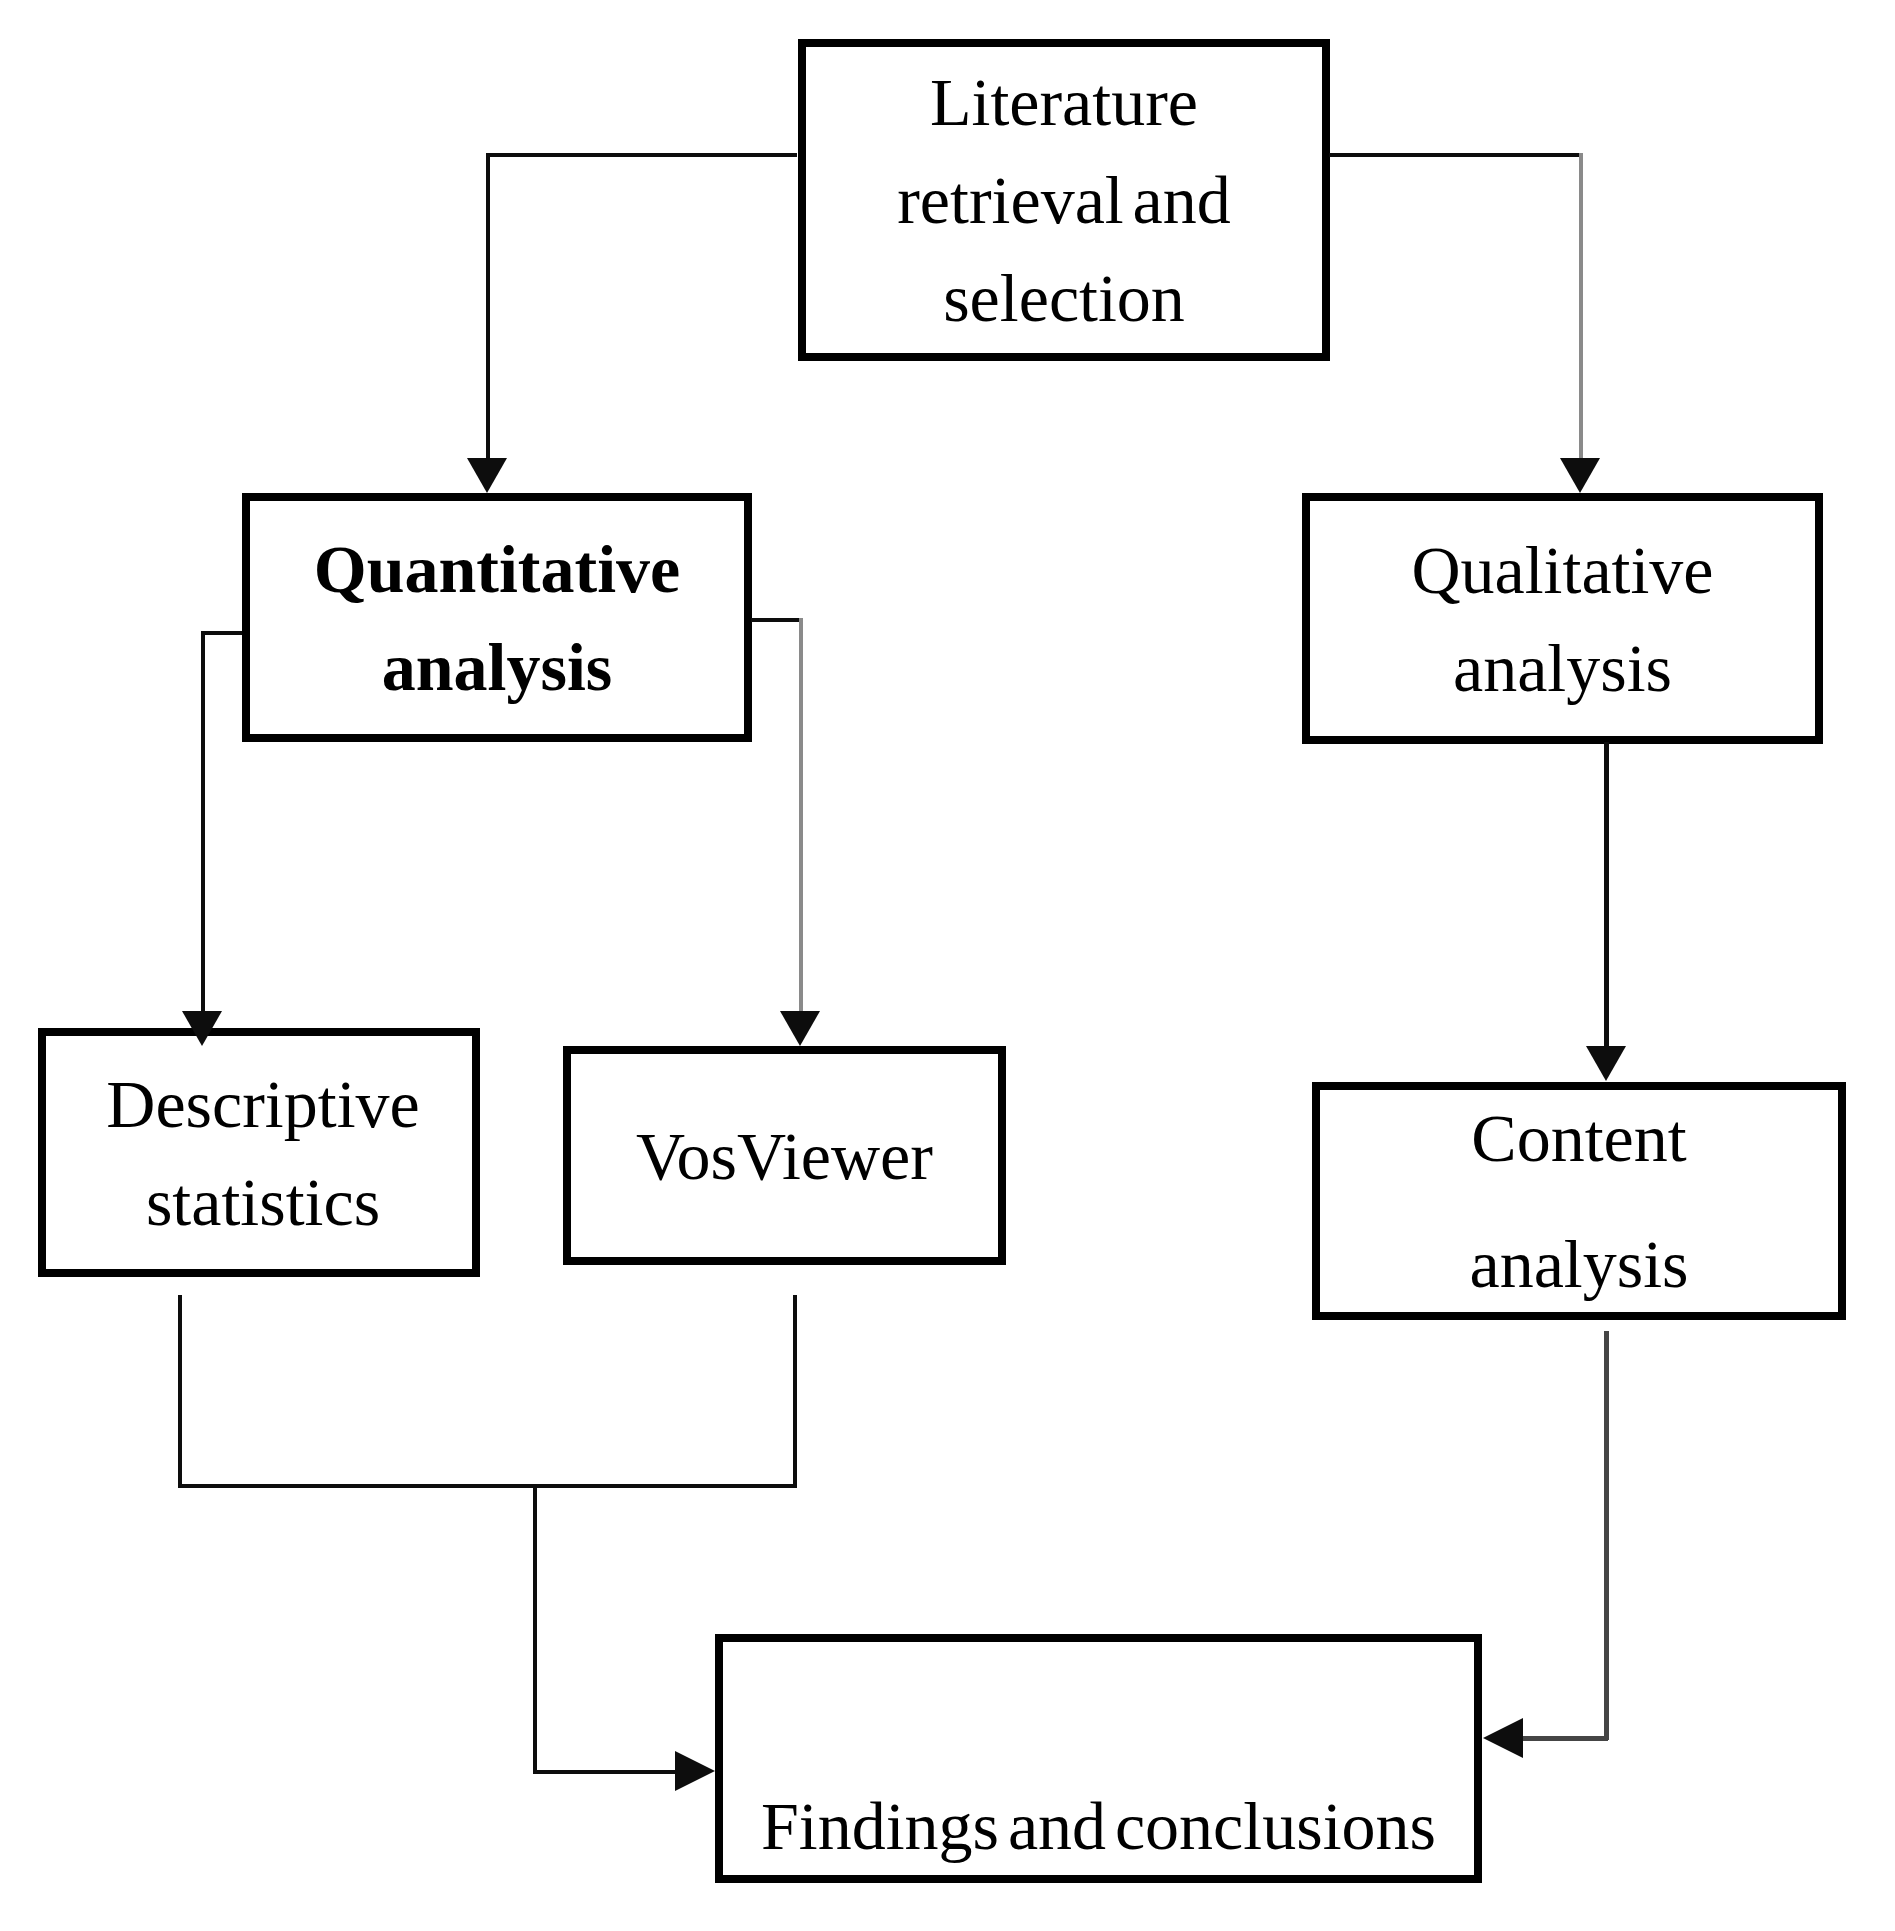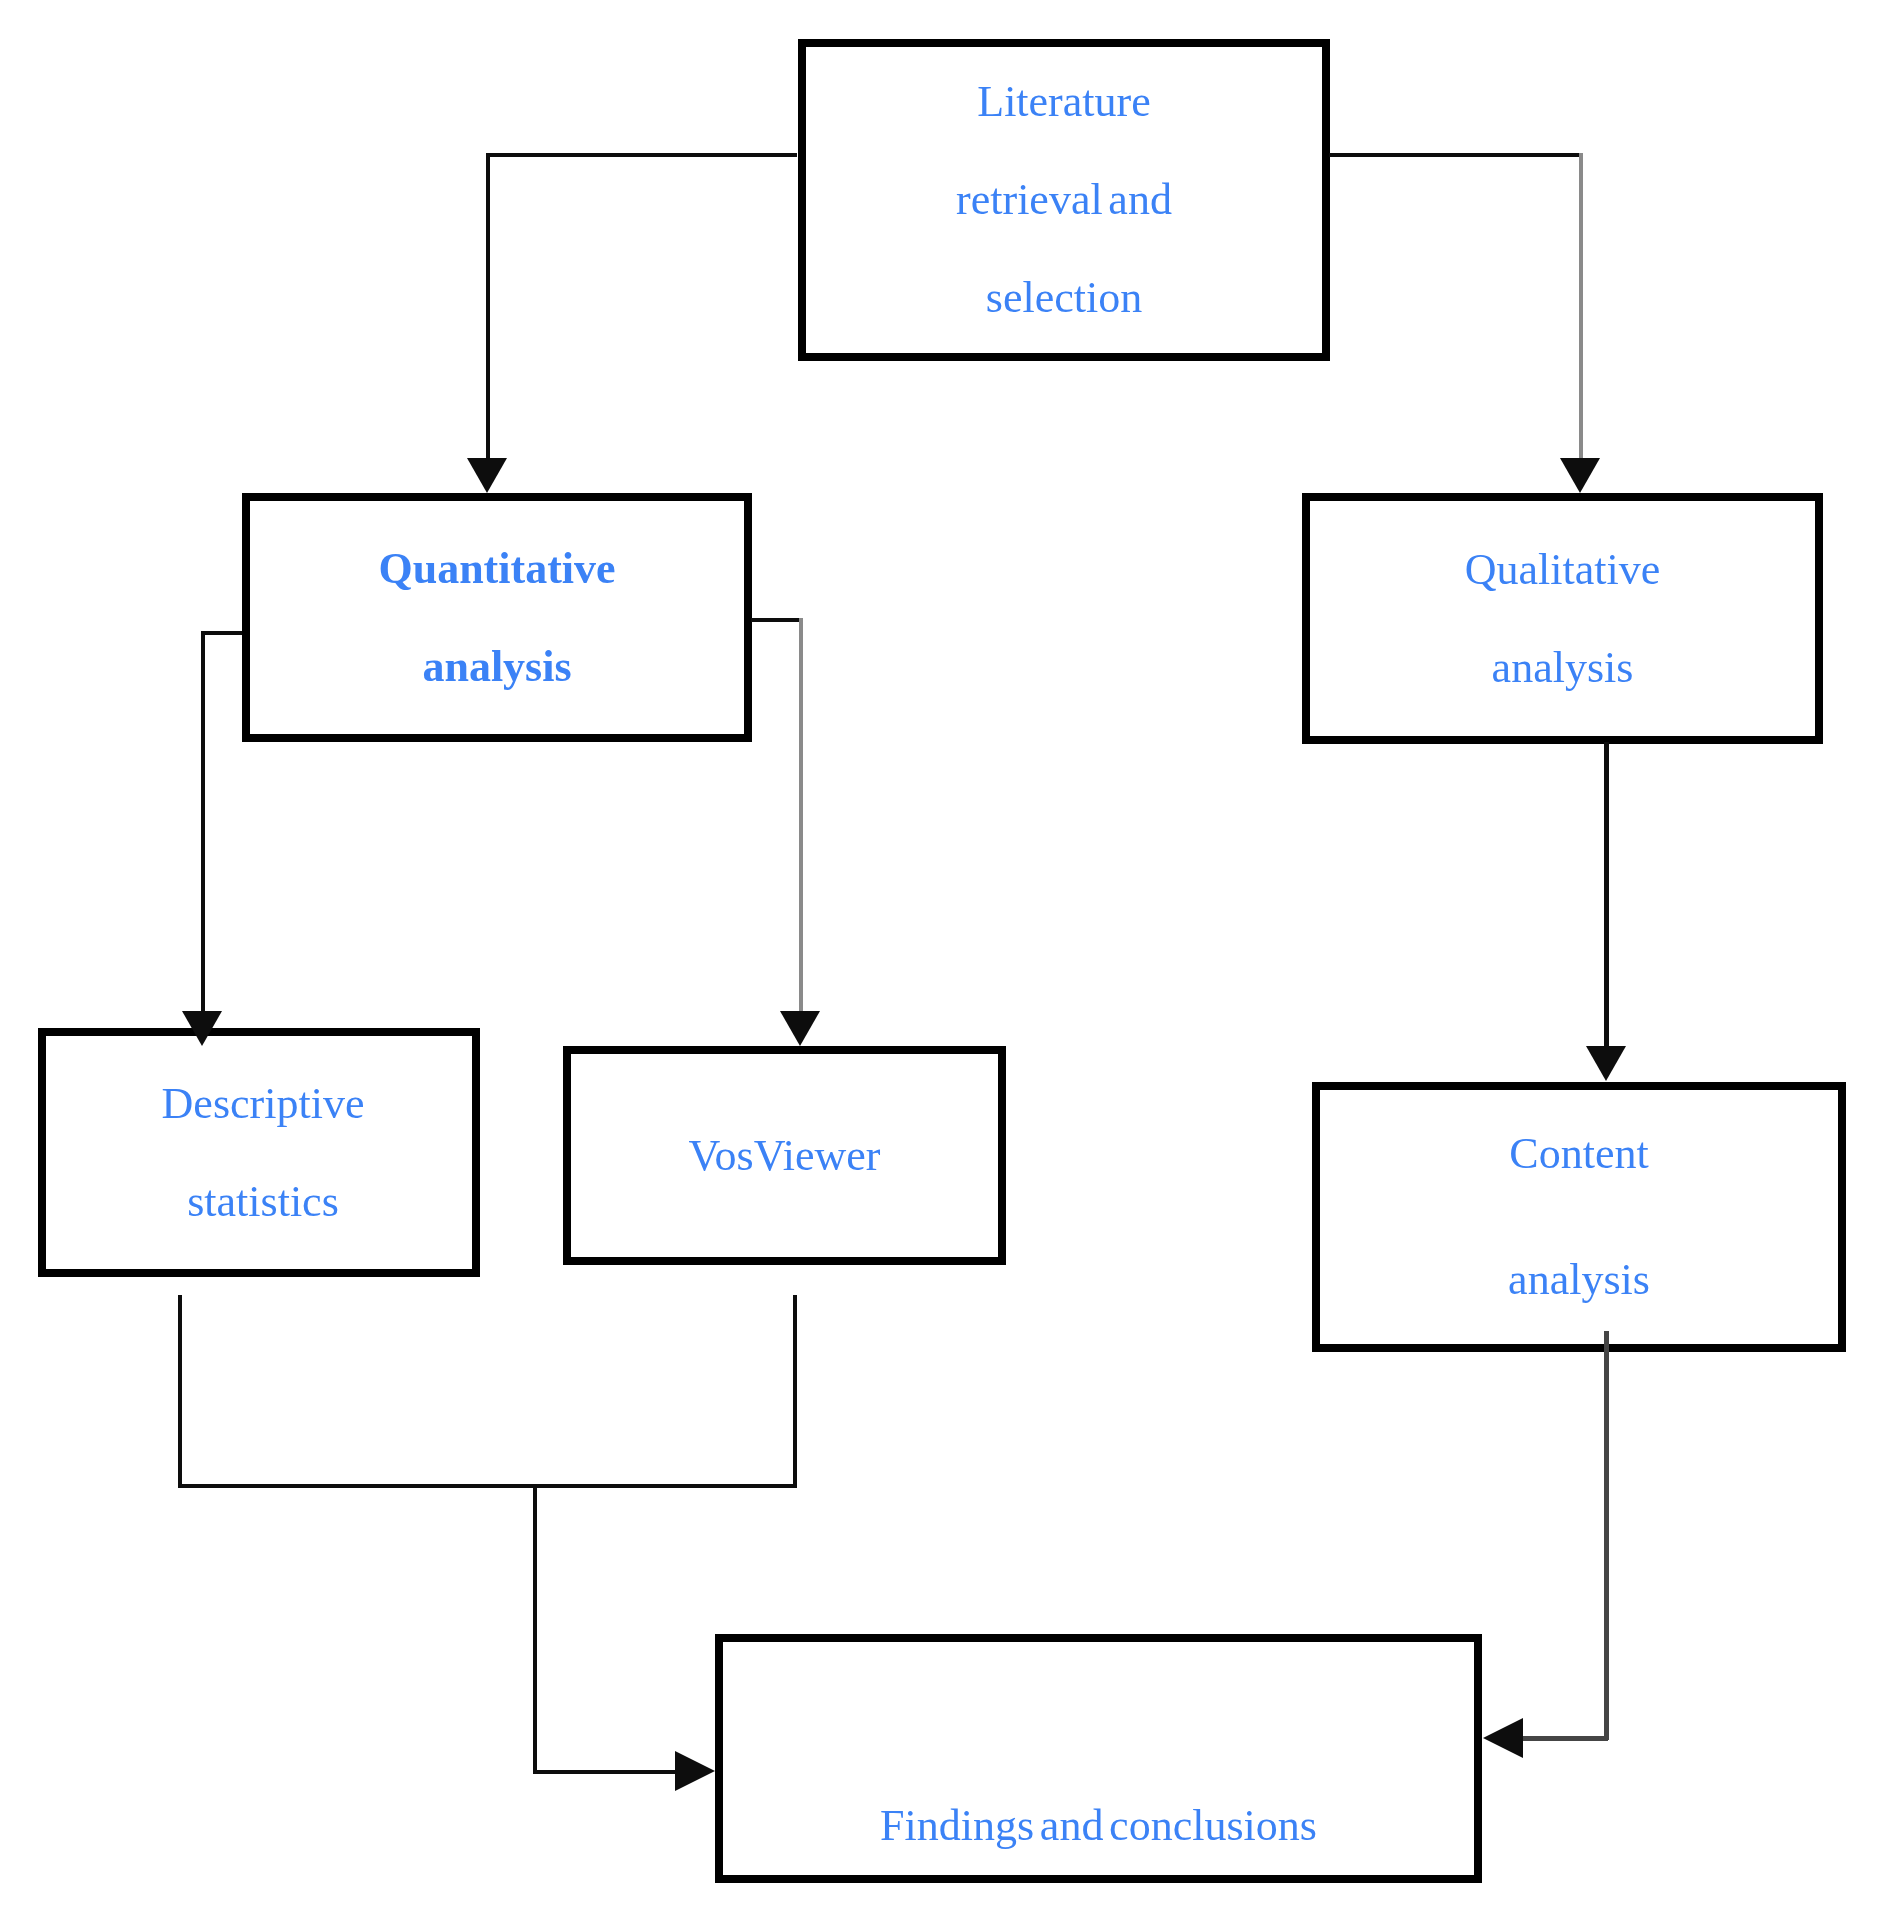--- a/index.html
+++ b/index.html
@@ -17,25 +17,25 @@
     background:#ffffff;
     display:flex;
     flex-direction:column;
     align-items:center;
     justify-content:center;
     text-align:center;
     box-sizing:border-box;
   }
   .line{
     display:block;
-    font-size:44px;
+    font-size:68px;
     line-height:98px;
     white-space:nowrap;
     word-spacing:-0.12em;
-    color:#3b82f6;
+    color:#000000;
   }
   .seg{position:absolute;}
   .seg.black{background:#0d0d0d;}
   .seg.gray{background:#8a8a8a;}
   .seg.dgray{background:#454545;}
   .arrow-down{
     position:absolute;width:0;height:0;
     border-left:20.4px solid transparent;
     border-right:20.4px solid transparent;
     border-top:35px solid #0d0d0d;
@@ -52,21 +52,21 @@
     border-bottom:20.4px solid transparent;
     border-right:40px solid #0d0d0d;
   }
 
   
   #box-literature{left:798px;top:39px;width:532px;height:322px;}
   #box-quantitative{left:242px;top:493px;width:510px;height:249px;font-weight:bold;}
   #box-qualitative{left:1302px;top:493px;width:521px;height:251px;}
   #box-descriptive{left:38px;top:1028px;width:442px;height:249px;padding-left:8px;}
   #box-vosviewer{left:563px;top:1046px;width:443px;height:219px;}
-  #box-content{left:1312px;top:1082px;width:534px;height:270px;gap:28px;}
+  #box-content{left:1312px;top:1082px;width:534px;height:238px;gap:28px;}
   #box-findings{left:715px;top:1634px;width:767px;height:249px;justify-content:flex-end;}
 
   
   
   #e1-h{left:487px;top:153px;width:310px;height:3.8px;}
   #e1-v{left:486px;top:153px;width:3.8px;height:306px;}
   #e1-a{left:467px;top:458px;}
   
   #e2-h{left:1329px;top:153px;width:251px;height:3.8px;}
   #e2-v{left:1579px;top:153px;width:3.8px;height:306px;}

